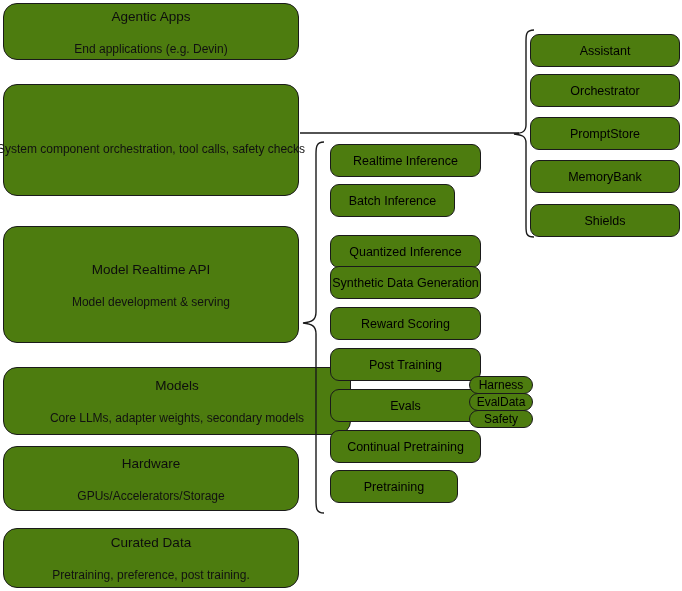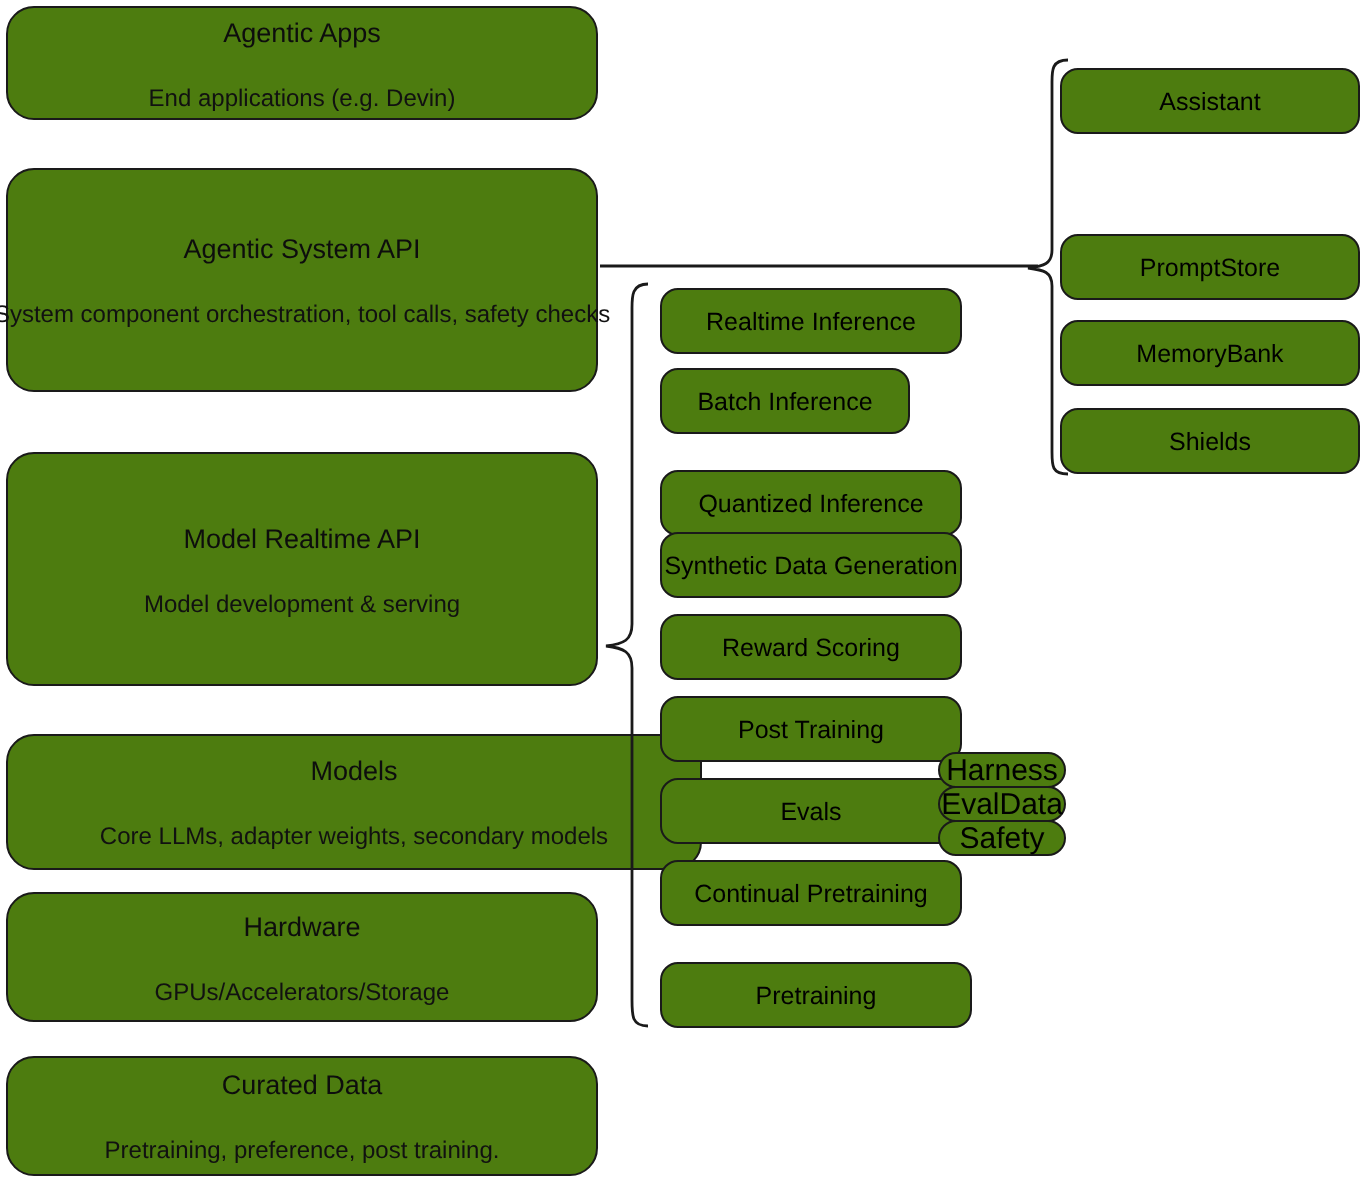--- a/index.html
+++ b/index.html
@@ -47,21 +47,21 @@
     white-space: nowrap;
   }
   .chip {
     border-radius: 9px;
     font-size: 12.5px;
     line-height: 16px;
     white-space: nowrap;
   }
   .pill {
     border-radius: 999px;
-    font-size: 15px;
+    font-size: 12px;
     line-height: 15px;
     white-space: nowrap;
     z-index: 5;
   }
   .brace, .connector {
     position: absolute;
     pointer-events: none;
   }
   .connector line {
     stroke: #1a1a1a;
@@ -77,21 +77,20 @@
 <body>
 
 <div id="canvas">
 
   <div class="node layer-box" style="left:3px; top:3px; width:296px; height:57px;">
     <div class="layer-title">Agentic Apps</div>
     <div class="layer-sub">End applications (e.g. Devin)</div>
   </div>
 
   <div class="node layer-box" style="left:3px; top:84px; width:296px; height:112px;">
-    <div class="layer-title">Agentic System API</div>
     <div class="layer-sub">System component orchestration, tool calls, safety checks</div>
   </div>
 
   <div class="node layer-box" style="left:3px; top:226px; width:296px; height:117px;">
     <div class="layer-title">Model Realtime API</div>
     <div class="layer-sub">Model development &amp; serving</div>
   </div>
 
   <div class="node layer-box" style="left:3px; top:367px; width:348px; height:68px;">
     <div class="layer-title">Models</div>
@@ -137,37 +136,40 @@
   </div>
   <div class="node chip" style="left:330px; top:348px; width:151px; height:33px;">
     <span>Post Training</span>
   </div>
   <div class="node chip" style="left:330px; top:389px; width:151px; height:33px;">
     <span>Evals</span>
   </div>
   <div class="node chip" style="left:330px; top:430px; width:151px; height:33px;">
     <span>Continual Pretraining</span>
   </div>
-  <div class="node chip" style="left:330px; top:470px; width:156px; height:33px;margin-top:11px;">
+  <div class="node chip" style="left:330px; top:470px; width:128px; height:33px;">
     <span>Pretraining</span>
   </div>
 
   <div class="node pill" style="left:469px; top:376px; width:64px; height:18px;">
     <span>Harness</span>
   </div>
   <div class="node pill" style="left:469px; top:393px; width:64px; height:18px;">
     <span>EvalData</span>
   </div>
   <div class="node pill" style="left:469px; top:410px; width:64px; height:18px;">
     <span>Safety</span>
   </div>
 
   <div class="node chip" style="left:530px; top:34px; width:150px; height:33px;">
     <span>Assistant</span>
   </div>
+  <div class="node chip" style="left:530px; top:74px; width:150px; height:33px;">
+    <span>Orchestrator</span>
+  </div>
   <div class="node chip" style="left:530px; top:117px; width:150px; height:33px;">
     <span>PromptStore</span>
   </div>
   <div class="node chip" style="left:530px; top:160px; width:150px; height:33px;">
     <span>MemoryBank</span>
   </div>
   <div class="node chip" style="left:530px; top:204px; width:150px; height:33px;">
     <span>Shields</span>
   </div>
 

